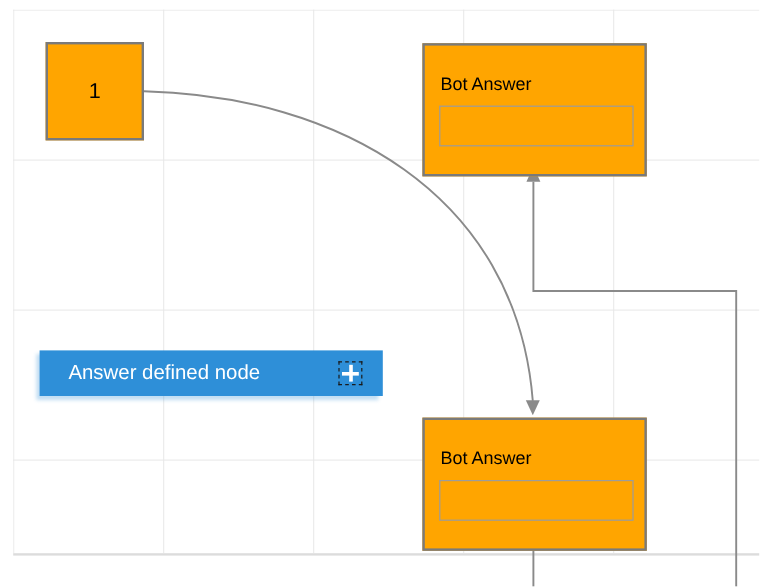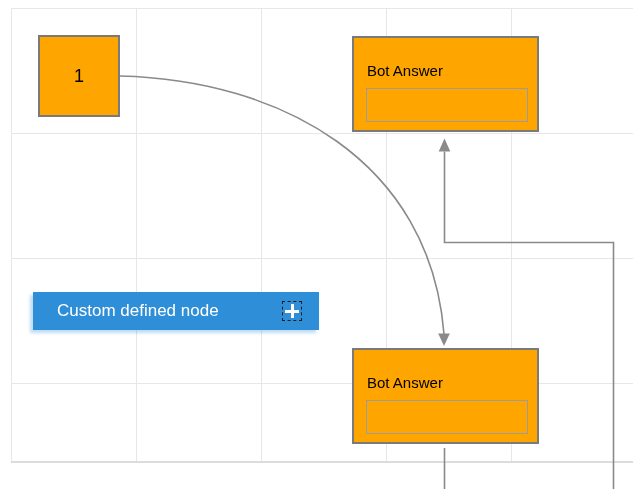--- a/index.html
+++ b/index.html
@@ -37,21 +37,21 @@
   .head{fill:var(--connector);stroke:none;}
   .node{position:absolute;box-sizing:border-box;}
   .square{
     left:38px;top:35px;width:82px;height:82px;
     background:var(--node-fill);
     border:2px solid var(--node-border);
     display:flex;align-items:center;justify-content:center;
     color:var(--annotation-text);font-size:18px;
   }
   .bot{
-    left:352px;width:187px;height:96px;
+    left:352px;width:187px;height:111px;
     background:var(--node-fill);
     border:2px solid var(--node-border);
   }
   .bot-top{top:36px;}
   .bot-bottom{top:348px;}
   .bot-title{
     position:absolute;left:13px;top:24px;
     color:var(--annotation-text);font-size:15px;
   }
   .bot-field{
@@ -110,19 +110,19 @@
     <div class="bot-title">Bot Answer</div>
     <div class="bot-field"></div>
   </div>
 
   <div class="node bot bot-bottom">
     <div class="bot-title">Bot Answer</div>
     <div class="bot-field"></div>
   </div>
 
   <div class="node custom">
-    <span class="custom-label">Custom defined node</span>
+    <span class="custom-label">Answer defined node</span>
     <div class="add-handle">
       <span class="plus"></span>
     </div>
   </div>
 
 </div>
 
 </body></html>

